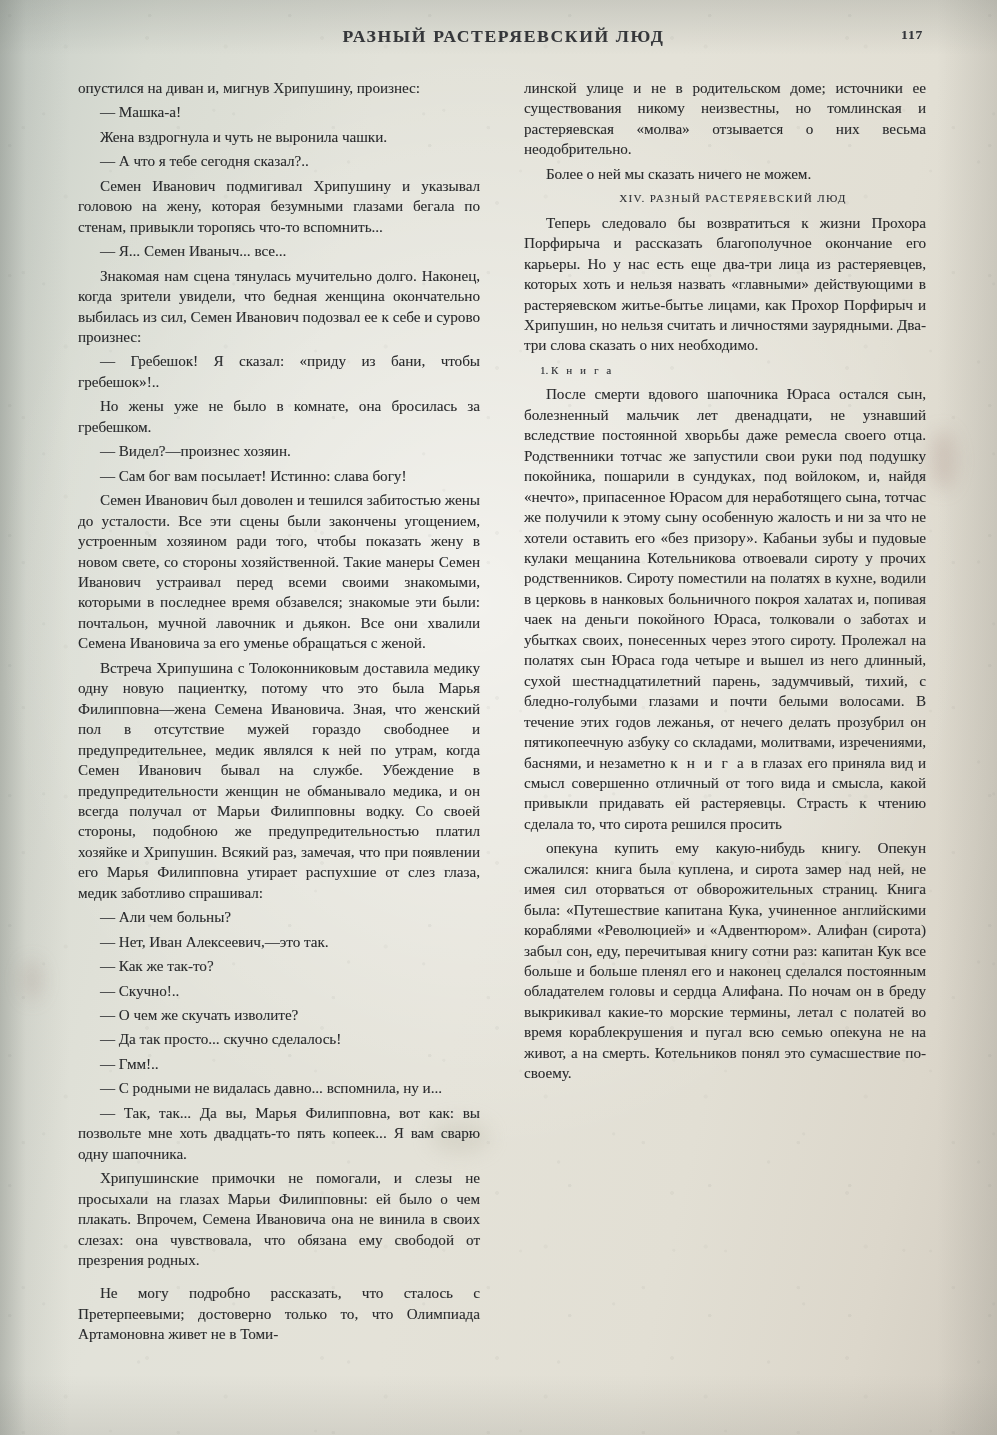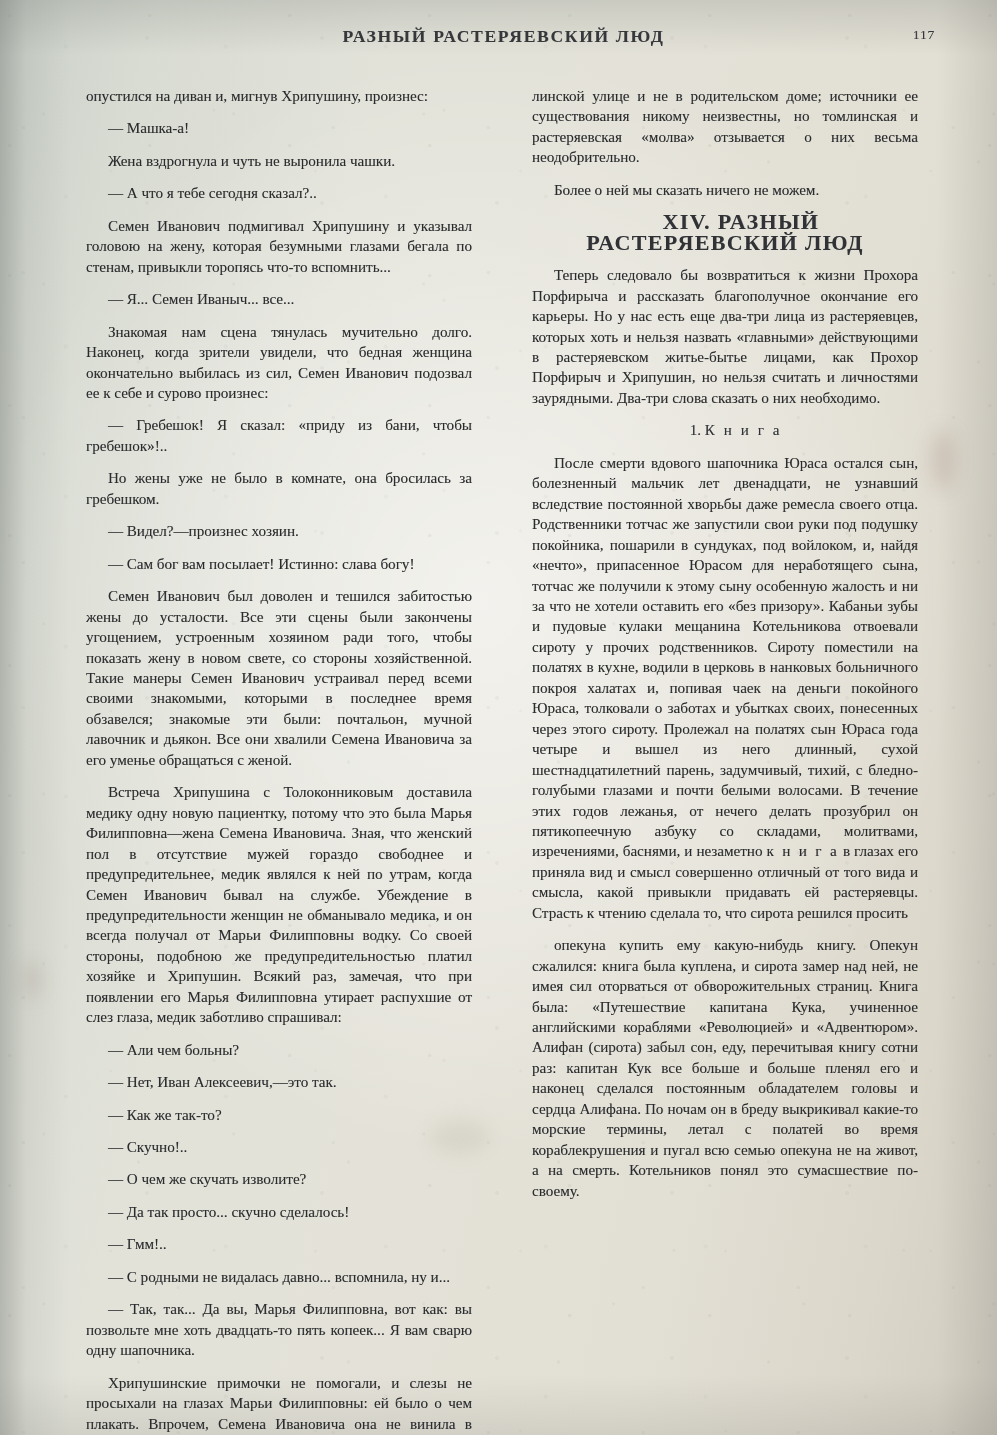--- a/index.html
+++ b/index.html
@@ -68,24 +68,24 @@
   }
   .runhead-title {
     font-size: 17.5px;
     letter-spacing: 1.7px;
     font-weight: 700;
     color: #35373a;
     white-space: nowrap;
   }
   .folio {
     position: absolute;
-    right: 0;
+    right: 12px;
     top: 1px;
     font-size: 13.5px;
-    font-weight: 400;
+    font-weight: 700;
     letter-spacing: 0.8px;
     color: #33353a;
   }
 
   
   .columns {
     position: absolute;
     left: 74px;
     top: 74px;
     width: 856px;
@@ -95,41 +95,41 @@
   .col {
     width: 410px;
     font-size: 15.1px;
     line-height: 20.45px;
     text-align: justify;
     text-justify: inter-word;
     hyphens: manual;
   }
 
   .col p {
-    margin: 12px;
+    margin: 4px;
     text-indent: 1.45em;
   }
   .col p.noind { text-indent: 0; }
   .col p.dlg { text-indent: 1.45em; }
   .col p.gap-before { margin-top: 13px; }
 
   
   .chapter-head {
     margin: 25px 0 12px 0;
     text-align: center;
-    font-size: 22px;
+    font-size: 11px;
     letter-spacing: 1.35px;
-    font-weight: 700;
+    font-weight: 400;
     color: #303236;
     text-indent: 0;
   }
   .section-head {
     margin: 13px 0 7px 0;
-    text-align: center;
-    font-size: 15px;
+    text-align: left;
+    font-size: 11px;
     text-indent: 0;
     color: #303236;
   }
   .spaced { letter-spacing: 2.6px; }
   .spaced-inline { letter-spacing: 2.2px; }
 
   
   .col, .runhead-title, .folio {
     text-shadow: 0.35px 0.25px 0.45px rgba(60,62,66,0.30);
   }

